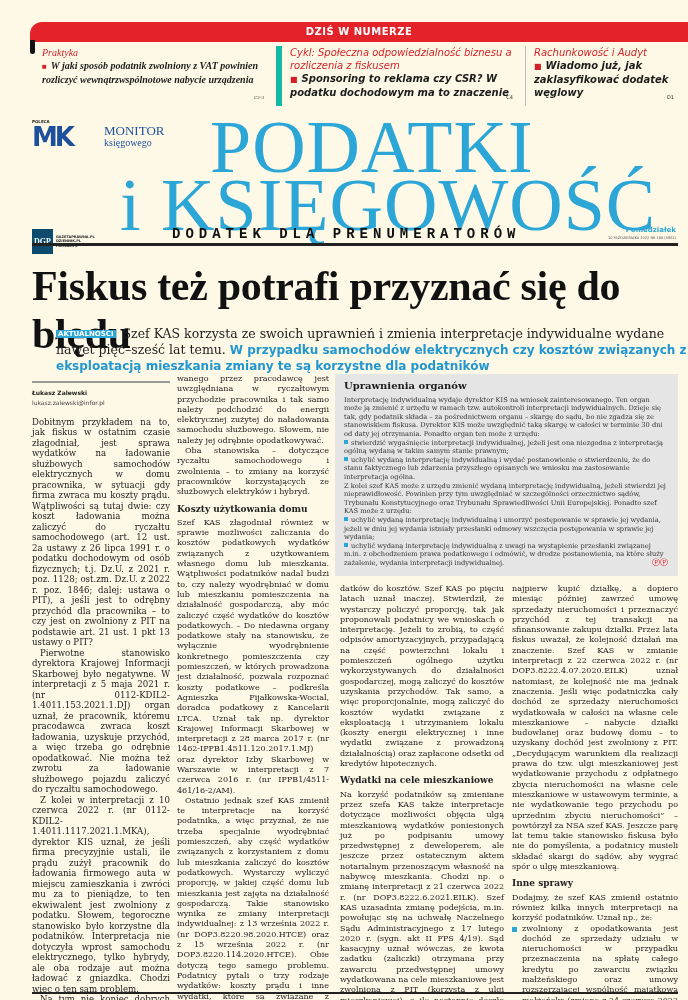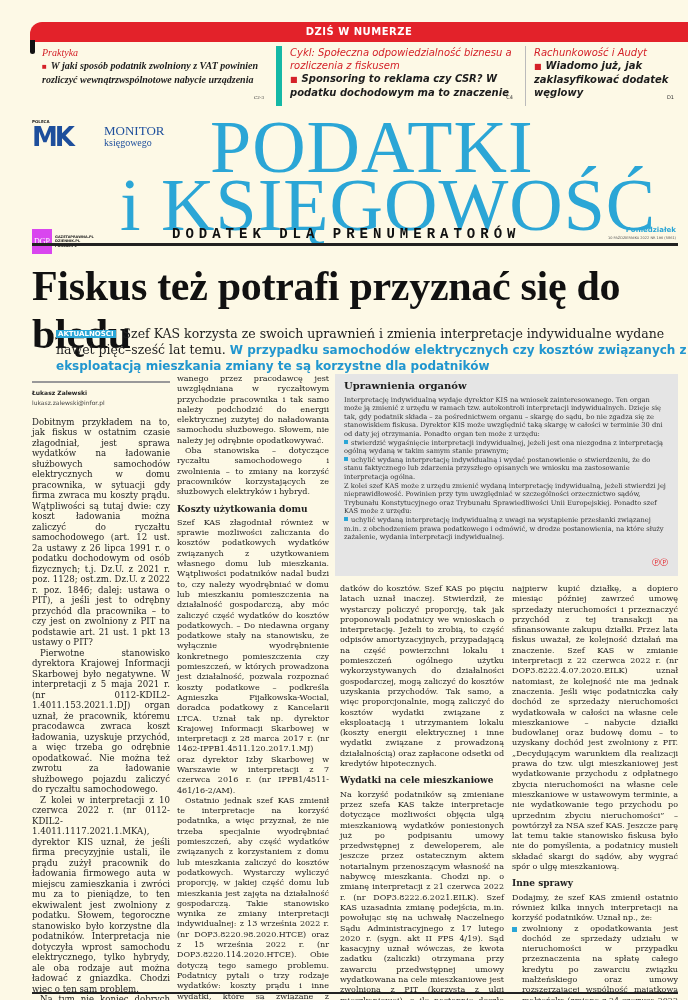--- a/index.html
+++ b/index.html
@@ -23,21 +23,21 @@
   
   .poleca { position:absolute; left:32px; top:119px; font-family:"DejaVu Sans",sans-serif; font-size:4px; font-weight:bold; }
   .mk-logo { position:absolute; left:32px; top:124px; display:flex; align-items:center;gap:28px; }
   .mk-mark { font-family:"DejaVu Sans",sans-serif; font-weight:bold; font-size:26px; color:#1e4f9c; letter-spacing:-3px; line-height:26px; }
   .mk-text { margin-left:4px; line-height:12px; }
   .mk-text .l1 { font-family:"Liberation Serif",serif; font-size:13px; color:#1e4f9c; display:block; }
   .mk-text .l2 { font-family:"Liberation Serif",serif; font-size:10px; color:#1e4f9c; display:block; }
   .title-1 { position:absolute; left:210px; top:112px; font-family:"Liberation Serif",serif; font-size:74px; line-height:70px; color:#2ba6d6; letter-spacing:1px; }
   .title-2 { position:absolute; left:120px; top:170px; font-family:"Liberation Serif",serif; font-size:74px; line-height:70px; color:#2ba6d6; letter-spacing:1px; }
   .dgp { position:absolute; left:32px; top:229px; display:flex; align-items:center; }
-  .dgp-mark { background:#d946ef; color:#fff; font-family:"Liberation Serif",serif; font-size:8px; padding:8px 2px; }
+  .dgp-mark { background:#0c4a6e; color:#fff; font-family:"Liberation Serif",serif; font-size:8px; padding:8px 2px;font-weight:bold; }
   .dgp-links { margin-left:3px; font-family:"DejaVu Sans",sans-serif; font-size:3.5px; line-height:4.5px; font-weight:bold; }
   .subtitle { position:absolute; left:172px; top:226px; font-family:Liberation Mono, monospace; font-weight:bold; font-size:14px; letter-spacing:5px; color:#111; }
   .day { position:absolute; right:12px; top:226px; font-family:"DejaVu Sans",sans-serif; font-size:7px; font-weight:bold; color:#2ba6d6; }
   .issue { position:absolute; right:12px; top:236px; font-family:"DejaVu Sans",sans-serif; font-size:3.5px; color:#555; }
   .rule-thick { position:absolute; left:32px; top:243px; width:646px; height:3px; background:#222; }
 
   
   .headline { position:absolute; left:32px; top:262px; font-family:"Liberation Serif",serif; font-size:42px; line-height:48px; color:#111; letter-spacing:-.3px; }
   .lead { position:absolute; left:32px; top:326px; width:646px; font-family:"DejaVu Serif",serif; font-size:12.5px; line-height:16px; color:#222;margin-left:24px; }
   .lead .tag { font-family:"DejaVu Sans",sans-serif; font-size:7px; font-weight:bold; background:#2ba6d6; color:#fff; padding:0 2px; vertical-align:2px; margin-right:3px; }
@@ -145,20 +145,21 @@
   <p>Ostatnio jednak szef KAS zmienił te interpretacje na korzyść podatnika, a więc przyznał, że nie trzeba specjalnie wyodrębniać pomieszczeń, aby część wydatków związanych z korzystaniem z domu lub mieszkania zaliczyć do kosztów podatkowych. Wystarczy wyliczyć proporcję, w jakiej część domu lub mieszkania jest zajęta na działalność gospodarczą. Takie stanowisko wynika ze zmiany interpretacji indywidualnej: z 13 września 2022 r. (nr DOP3.8220.98.2020.HTCE) oraz z 15 września 2022 r. (nr DOP3.8220.114.2020.HTCE). Obie dotyczą tego samego problemu. Podatnicy pytali o trzy rodzaje wydatków: koszty prądu i inne wydatki, które są związane z prowadzoną działalnością, amortyzację lokalu oraz odsetki od kredytu hipotecznego. Uważali, że mogą zaliczyć do kosztów uzyskania przychodu część tych kosztów proporcjonalnie do powierzchni pomieszczenia wykorzystywanego na działalność. W przypadku drugiej zmiany interpretacji (z 15 września br.) podatniczka wskazała, że będzie wykorzystywała na działalność nie tylko pokój, lecz także pomieszczenia ogólnego użytku, czyli kuchnię, korytarz oraz toaletę. Podatniczka obliczyła, że pomieszczenia te użytkuje w wymiarze 5,65 proc. dla celów prowadzonej działalności gospodarczej.</p>
 
 </div>
 
 <div class="box">
   <h3>Uprawnienia organów</h3>
   <div>Interpretację indywidualną wydaje dyrektor KIS na wniosek zainteresowanego. Ten organ może ją zmienić z urzędu w ramach tzw. autokontroli interpretacji indywidualnych. Dzieje się tak, gdy podatnik składa – za pośrednictwem organu – skargę do sądu, bo nie zgadza się ze stanowiskiem fiskusa. Dyrektor KIS może uwzględnić taką skargę w całości w terminie 30 dni od daty jej otrzymania. Ponadto organ ten może z urzędu:</div>
   <div><span class="sq"></span><span>stwierdzić wygaśnięcie interpretacji indywidualnej, jeżeli jest ona niezgodna z interpretacją ogólną wydaną w takim samym stanie prawnym;</span></div>
   <div><span class="sq"></span><span>uchylić wydaną interpretację indywidualną i wydać postanowienie o stwierdzeniu, że do stanu faktycznego lub zdarzenia przyszłego opisanych we wniosku ma zastosowanie interpretacja ogólna.</span></div>
   <div>Z kolei szef KAS może z urzędu zmienić wydaną interpretację indywidualną, jeżeli stwierdzi jej nieprawidłowość. Powinien przy tym uwzględniać w szczególności orzecznictwo sądów, Trybunału Konstytucyjnego oraz Trybunału Sprawiedliwości Unii Europejskiej. Ponadto szef KAS może z urzędu:</div>
+  <div><span class="sq"></span><span>uchylić wydaną interpretację indywidualną i umorzyć postępowanie w sprawie jej wydania, jeżeli w dniu jej wydania istniały przesłanki odmowy wszczęcia postępowania w sprawie jej wydania;</span></div>
   <div><span class="sq"></span><span>uchylić wydaną interpretację indywidualną z uwagi na wystąpienie przesłanki związanej m.in. z obchodzeniem prawa podatkowego i odmówić, w drodze postanowienia, na które służy zażalenie, wydania interpretacji indywidualnej.</span></div>
   <span class="mark">ⓅⓅ</span>
 </div>
 
 <div class="col col3">
   <p class="first">datków do kosztów. Szef KAS po pięciu latach uznał inaczej. Stwierdził, że wystarczy policzyć proporcję, tak jak proponowali podatnicy we wnioskach o interpretację. Jeżeli to zrobią, to część odpisów amortyzacyjnych, przypadającą na część powierzchni lokalu i pomieszczeń ogólnego użytku wykorzystywanych do działalności gospodarczej, mogą zaliczyć do kosztów uzyskania przychodów. Tak samo, a więc proporcjonalnie, mogą zaliczyć do kosztów wydatki związane z eksploatacją i utrzymaniem lokalu (koszty energii elektrycznej i inne wydatki związane z prowadzoną działalnością) oraz zapłacone odsetki od kredytów hipotecznych.</p>
   <h4>Wydatki na cele mieszkaniowe</h4>
   <p class="first">Na korzyść podatników są zmieniane przez szefa KAS także interpretacje dotyczące możliwości objęcia ulgą mieszkaniową wydatków poniesionych już po podpisaniu umowy przedwstępnej z deweloperem, ale jeszcze przez ostatecznym aktem notarialnym przenoszącym własność na nabywcę mieszkania. Chodzi np. o zmianę interpretacji z 21 czerwca 2022 r. (nr DOP3.8222.6.2021.EILK). Szef KAS uzasadnia zmianę podejścia, m.in. powołując się na uchwałę Naczelnego Sądu Administracyjnego z 17 lutego 2020 r. (sygn. akt II FPS 4/19). Sąd kasacyjny uznał wówczas, że kwota zadatku (zaliczki) otrzymana przy zawarciu przedwstępnej umowy wydatkowana na cele mieszkaniowe jest zwolniona z PIT (korzysta z ulgi mieszkaniowej), o ile następnie doszło do zawarcia umowy przyrzeczonej przenoszącej własność nieruchomości, a kwota zadatku (zaliczki) została zaliczona na poczet ceny jej odpłatnego zbycia. Kluczowe jest bowiem to, aby podatnik wydał dochód z odpłatnego zbycia nieruchomości na własne cele mieszkaniowe w ustawowym terminie, a nie to w jakiej kolejności dokonuje transakcji.</p>
 
 </div>

